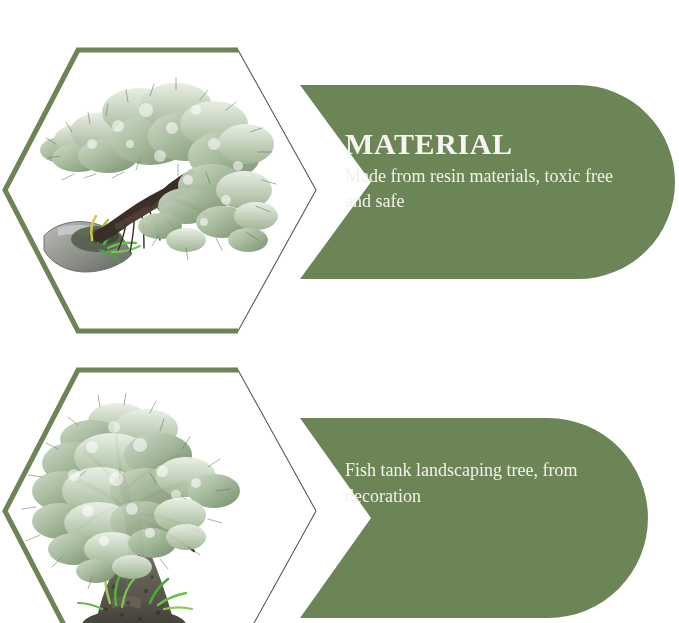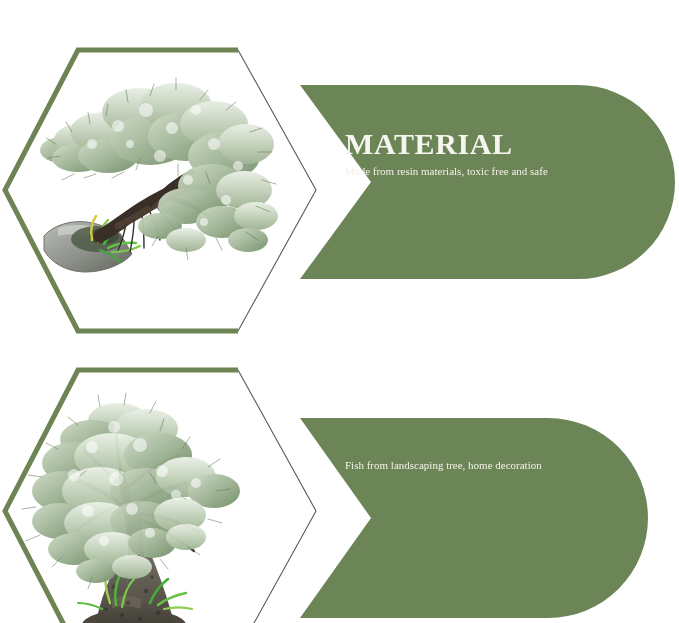--- a/index.html
+++ b/index.html
@@ -32,21 +32,21 @@
     font-family:"Liberation Serif", serif;
     font-size:30px;
     font-weight:700;
     letter-spacing:0.6px;
     line-height:1.05;
     margin:0 0 4px 0;
     color:#f6f5ef;
   }
   .f-desc{
     font-family:"Liberation Serif", serif;
-    font-size:11px;
+    font-size:18px;
     font-weight:400;
     line-height:1.42;
     margin:0;
     color:#f3f2ea;
     max-width:290px;
   }
 </style>
 </head>
 <body>
 
@@ -291,17 +291,17 @@
           <circle cx="150" cy="182" r="5"></circle>
             <circle cx="196" cy="132" r="5"></circle>
         </g>
       </g>
 
       <polyline points="238,19 78,19 5,160 78,301 238,301" fill="none" stroke="#6d8455" stroke-width="5" stroke-linejoin="miter"></polyline>
       <polyline points="238,19 316,160 238,301" fill="none" stroke="#5a5a50" stroke-width="1.1" stroke-linejoin="miter"></polyline>
     </svg>
 
     <div class="text-block">
-      <p class="f-desc">Fish from landscaping tree, home decoration</p>
+      <p class="f-desc">Fish tank landscaping tree, from decoration</p>
     </div>
   </div>
 
 </div>
 
 </body></html>

